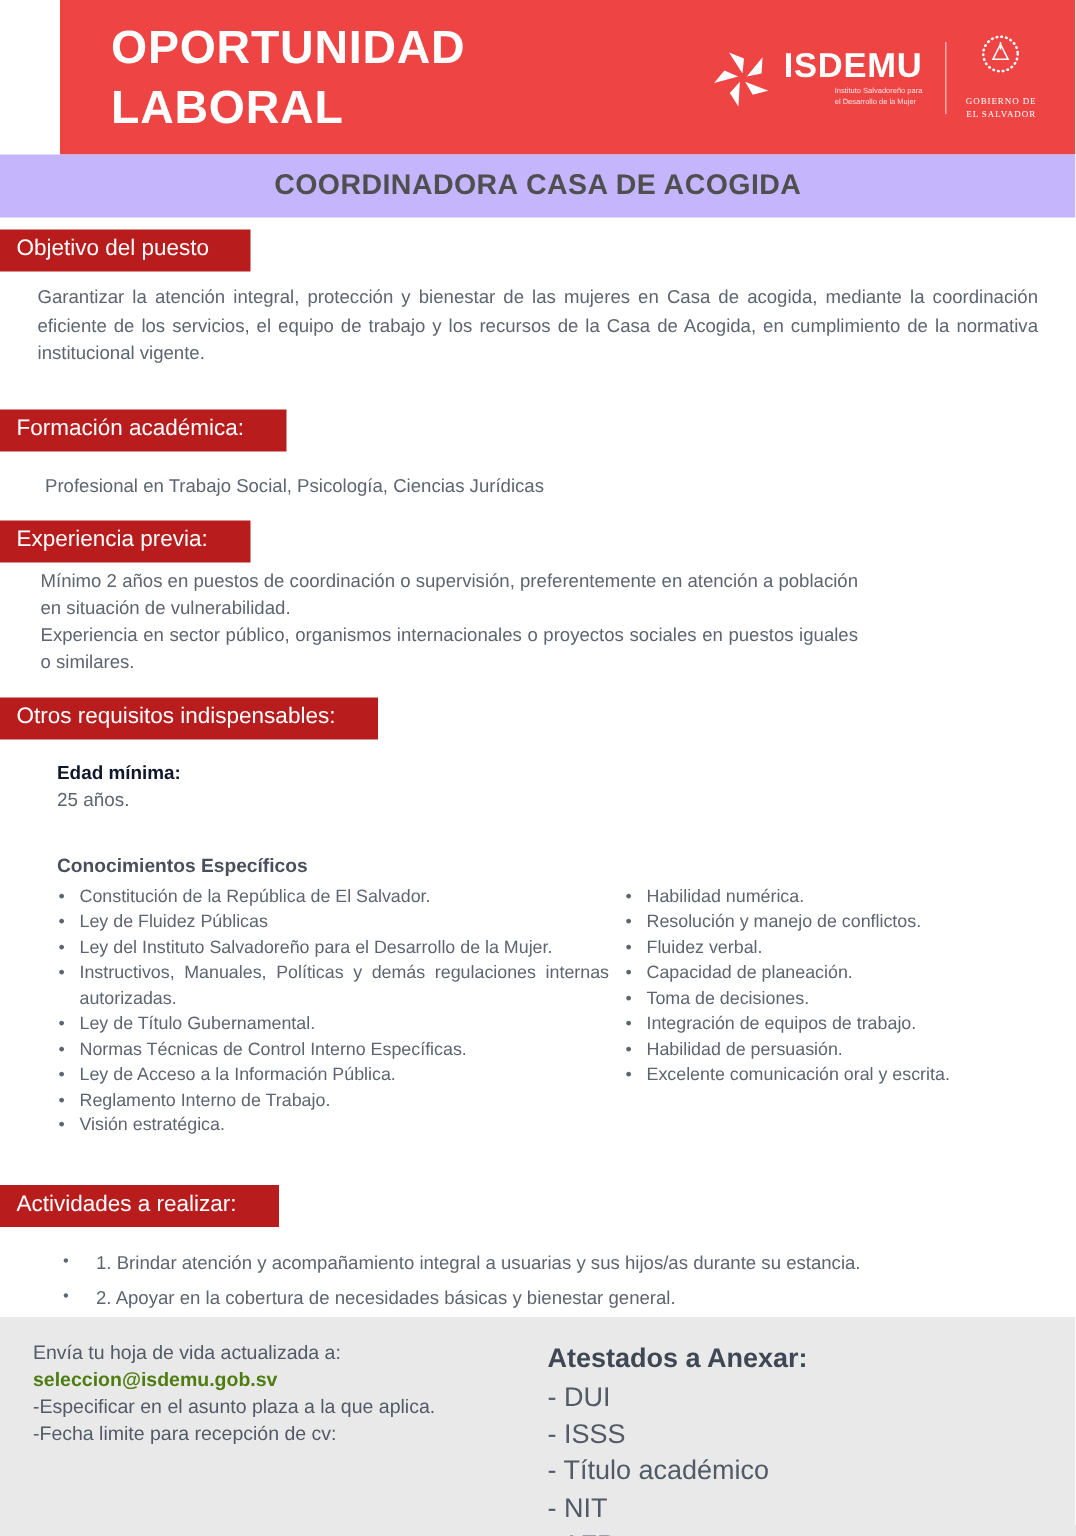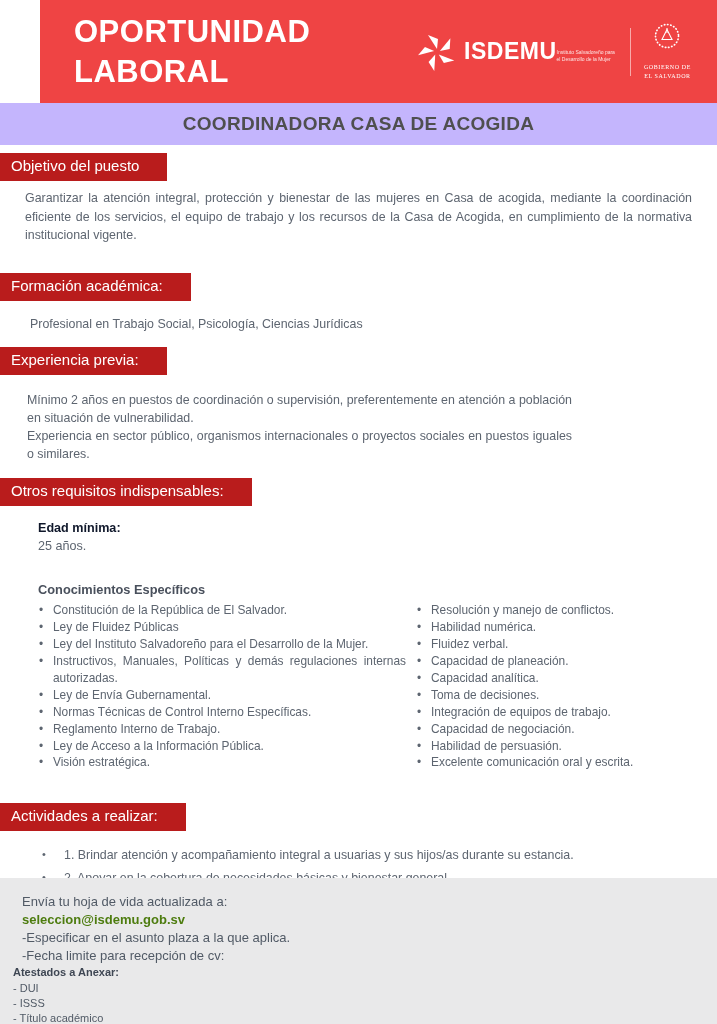--- a/index.html
+++ b/index.html
@@ -9,21 +9,21 @@
           display:flex; flex-direction:column; overflow:hidden; position:relative; }
 
   
   .topbar { height:103px; background:#ef4444; color:#fff; flex-shrink:0;
             display:flex; align-items:center; justify-content:space-between;
             padding:0 26px 0 34px;margin-left:40px; }
   .main-title { font-size:31px; font-weight:bold; letter-spacing:0.5px; line-height:1.28; }
   .logos { display:flex; align-items:center; }
   .isdemu { display:flex; align-items:center; }
   .pinwheel { margin-right:7px; display:inline-flex; }
-  .isdemu-text { display:flex; flex-direction:row; align-items:flex-end; }
+  .isdemu-text { display:flex; flex-direction:column; align-items:flex-end; }
   .isdemu-name { font-size:23px; font-weight:bold; letter-spacing:0.5px; line-height:1; }
   .isdemu-tag { font-size:5px; line-height:1.4; text-align:left; margin-top:3px; opacity:.85; }
   .logo-divider { width:1px; height:48px; background:rgba(255,255,255,.55); margin:0 13px 0 15px; }
   .gobierno { display:flex; flex-direction:column; align-items:center; }
   .gob-text { font-size:6px; letter-spacing:0.6px; line-height:1.45; text-align:center; margin-top:3px;
               font-family:"Liberation Serif","DejaVu Serif",serif; }
 
   
   .job-band { height:42px; background:#c4b5fd; display:flex; align-items:center;
               justify-content:center; flex-shrink:0; }
@@ -34,21 +34,21 @@
   .bar { display:inline-block; background:#b91c1c; color:#ffffff; font-size:15px;
          padding:4px 28px 6px 11px; line-height:1.2; }
   .bar-objetivo    { margin-top:8px;  }
   .bar-formacion   { margin-top:28px;text-align:right; }
   .bar-experiencia { margin-top:16px; }
   .bar-otros       { margin-top:14px; }
   .bar-actividades { margin-top:32px; }
 
   .para { font-size:12.4px; line-height:1.5; text-align:justify; margin:8px 25px 0 25px; }
   .formacion-body { font-size:12.4px; margin:16px 0 0 30px; }
-  .experiencia-body { margin:17px 25px 0 27px; max-width:545px; }
+  .experiencia-body { margin:4px 25px 0 27px; max-width:545px; }
   .experiencia-body p { font-size:12.4px; line-height:1.45; text-align:justify; }
 
   .edad-block { margin:13px 0 0 38px; font-size:12.6px; line-height:1.45; }
   .bold-label { font-weight:bold; color:#0f172a; }
   .conocimientos-title { margin:27px 0 5px 38px; font-size:12.8px; font-weight:bold; color:#49505c; }
 
   .columns { display:flex; margin:0 14px 0 38px; }
   .col-left  { width:368px; margin-right:10px; }
   .col-right { flex:1; }
   .klist { list-style:none; }
@@ -56,25 +56,25 @@
   .klist li::before { content:"•"; position:absolute; left:1px; top:0; }
   .col-left .klist li { text-align:justify; }
 
   .act-list { list-style:none; margin:16px 0 0 42px; }
   .act-list li { font-size:12.4px; line-height:1.35; padding-left:22px; position:relative;
                  margin-bottom:5.5px; }
   .act-list li::before { content:"•"; position:absolute; left:0; top:0; font-size:11px; }
 
   
   .footer { height:146px; flex-shrink:0; background:#e9e9ea; display:flex;
-            padding-top:15px; color:#515a66;flex-direction:column; }
+            padding-top:15px; color:#515a66; }
   .cv-block { margin-left:22px; width:330px; font-size:13px; line-height:1.38; }
   .cv-email { font-weight:bold; color:#4d7c0f; }
   .cv-deadline { padding-left:5px; }
-  .atestados { margin-left:13px; font-size:11px; line-height:1.38; }
+  .atestados { margin-left:13px; font-size:18px; line-height:1.38; }
   .atestados-title { font-weight:bold; color:#3f4754; margin-bottom:1px; }
   .atestados-list { list-style:none; }
   .atestados-list li:nth-child(6) { margin-top:6px; }
 </style>
 </head>
 <body>
 
 <div class="page">
 
   <header class="topbar">
@@ -156,37 +156,35 @@
       <div>25 años.</div>
     </div>
     <div class="conocimientos-title">Conocimientos Específicos</div>
     <div class="columns">
       <div class="col-left">
         <ul class="klist">
           <li>Constitución de la República de El Salvador.</li>
           <li>Ley de Fluidez Públicas</li>
           <li>Ley del Instituto Salvadoreño para el Desarrollo de la Mujer.</li>
           <li>Instructivos, Manuales, Políticas y demás regulaciones internas autorizadas.</li>
-          <li>Ley de Envía Gubernamental.</li>
+          <li>Ley de Título Gubernamental.</li>
           <li>Normas Técnicas de Control Interno Específicas.</li>
+          <li>Ley de Acceso a la Información Pública.</li>
           <li>Reglamento Interno de Trabajo.</li>
-          <li>Ley de Acceso a la Información Pública.</li>
           <li>Visión estratégica.</li>
         </ul>
       </div>
       <div class="col-right">
         <ul class="klist">
+          <li>Habilidad numérica.</li>
           <li>Resolución y manejo de conflictos.</li>
-          <li>Habilidad numérica.</li>
           <li>Fluidez verbal.</li>
           <li>Capacidad de planeación.</li>
-          <li>Capacidad analítica.</li>
           <li>Toma de decisiones.</li>
           <li>Integración de equipos de trabajo.</li>
-          <li>Capacidad de negociación.</li>
           <li>Habilidad de persuasión.</li>
           <li>Excelente comunicación oral y escrita.</li>
         </ul>
       </div>
     </div>
 
     
     <div class="bar bar-actividades">Actividades a realizar:</div>
     <ul class="act-list">
       <li>1. Brindar atención y acompañamiento integral a usuarias y sus hijos/as durante su estancia.</li>

